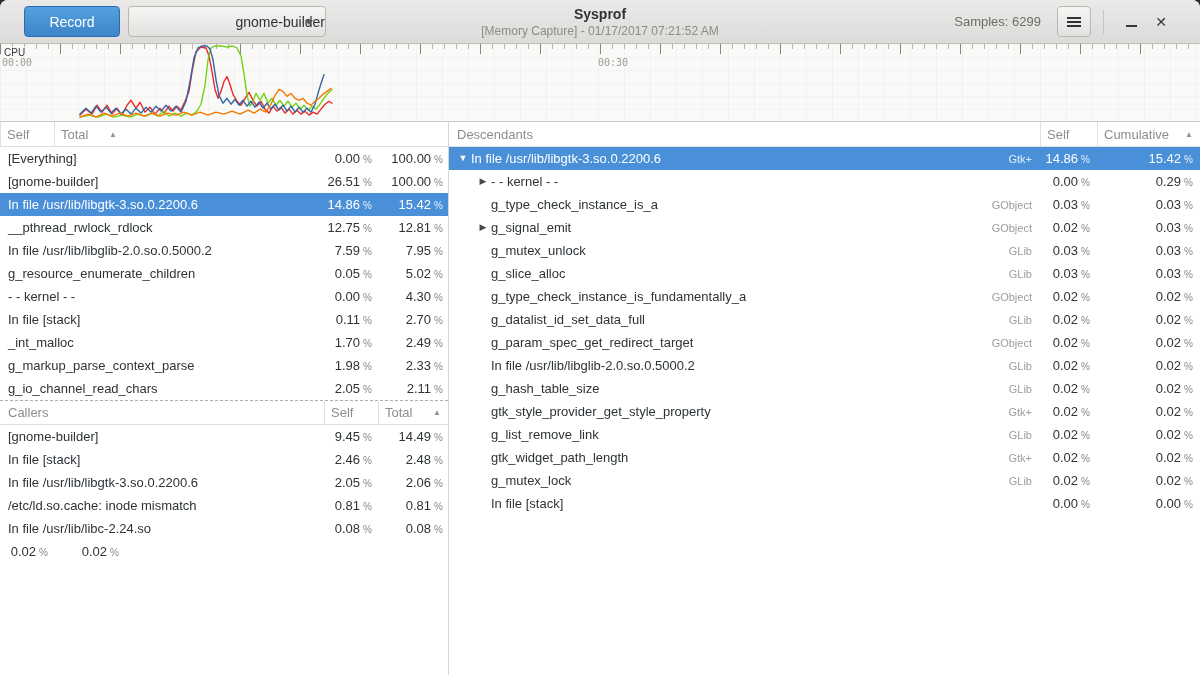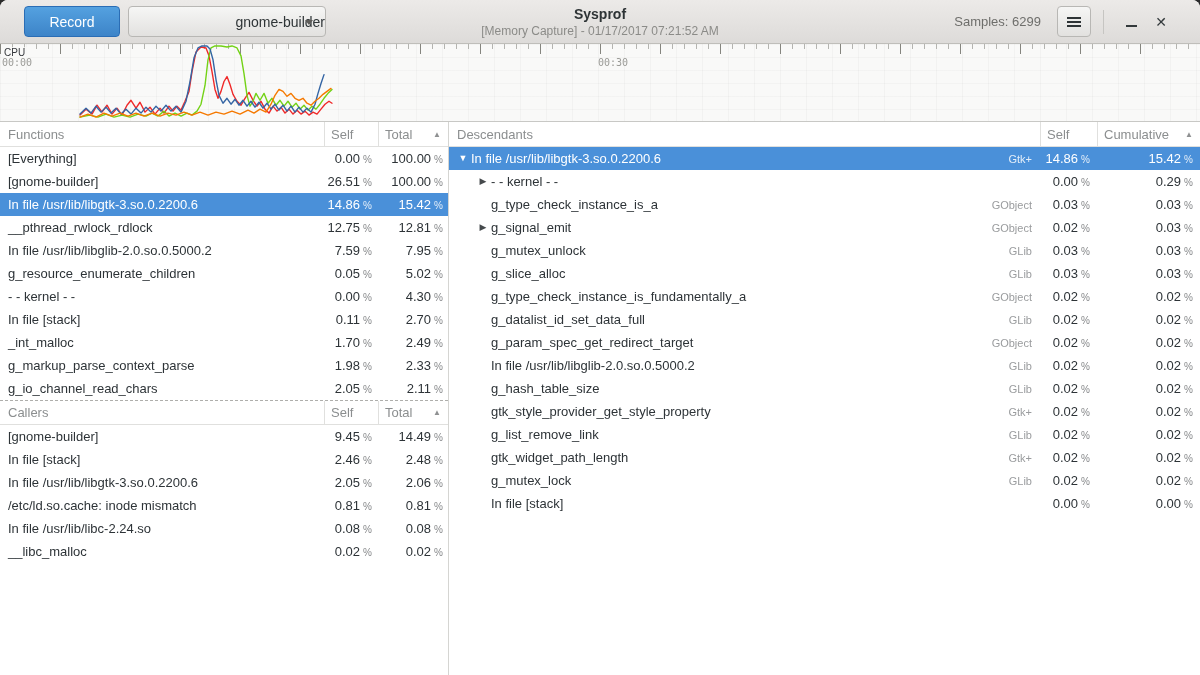--- a/index.html
+++ b/index.html
@@ -117,21 +117,20 @@
       </svg>
     <span class="cpu-label">CPU</span>
     <span class="time-label t0">00:00</span>
     <span class="time-label t30">00:30</span>
   </div>
 
   <div class="main">
 
     <div class="left-panel">
       <div class="thead">
-        <div class="hname">Functions</div>
         <div class="hcell w-self-l">
           <span>Self</span>
         </div>
         <div class="hcell w-total-l">
           <span>Total</span>
           <span class="sort-arrow">▲</span>
         </div>
       </div>
       <div id="functions-body">
           <div class="trow">
@@ -253,23 +252,20 @@
             <div class="cell-num w-total-l"><span class="val">0.81</span><span class="pct">%</span></div>
           </div>
           <div class="trow">
             <div class="cell-name">
               <span>In file /usr/lib/libc-2.24.so</span>
             </div>
             <div class="cell-num w-self-l"><span class="val">0.08</span><span class="pct">%</span></div>
             <div class="cell-num w-total-l"><span class="val">0.08</span><span class="pct">%</span></div>
           </div>
           <div class="trow">
-            <div class="cell-name">
-              <span>__libc_malloc</span>
-            </div>
             <div class="cell-num w-self-l"><span class="val">0.02</span><span class="pct">%</span></div>
             <div class="cell-num w-total-l"><span class="val">0.02</span><span class="pct">%</span></div>
           </div>
         </div>
     </div>
 
     <div class="right-panel">
       <div class="thead">
         <div class="hname">Descendants</div>
         <div class="hcell w-self-r">

